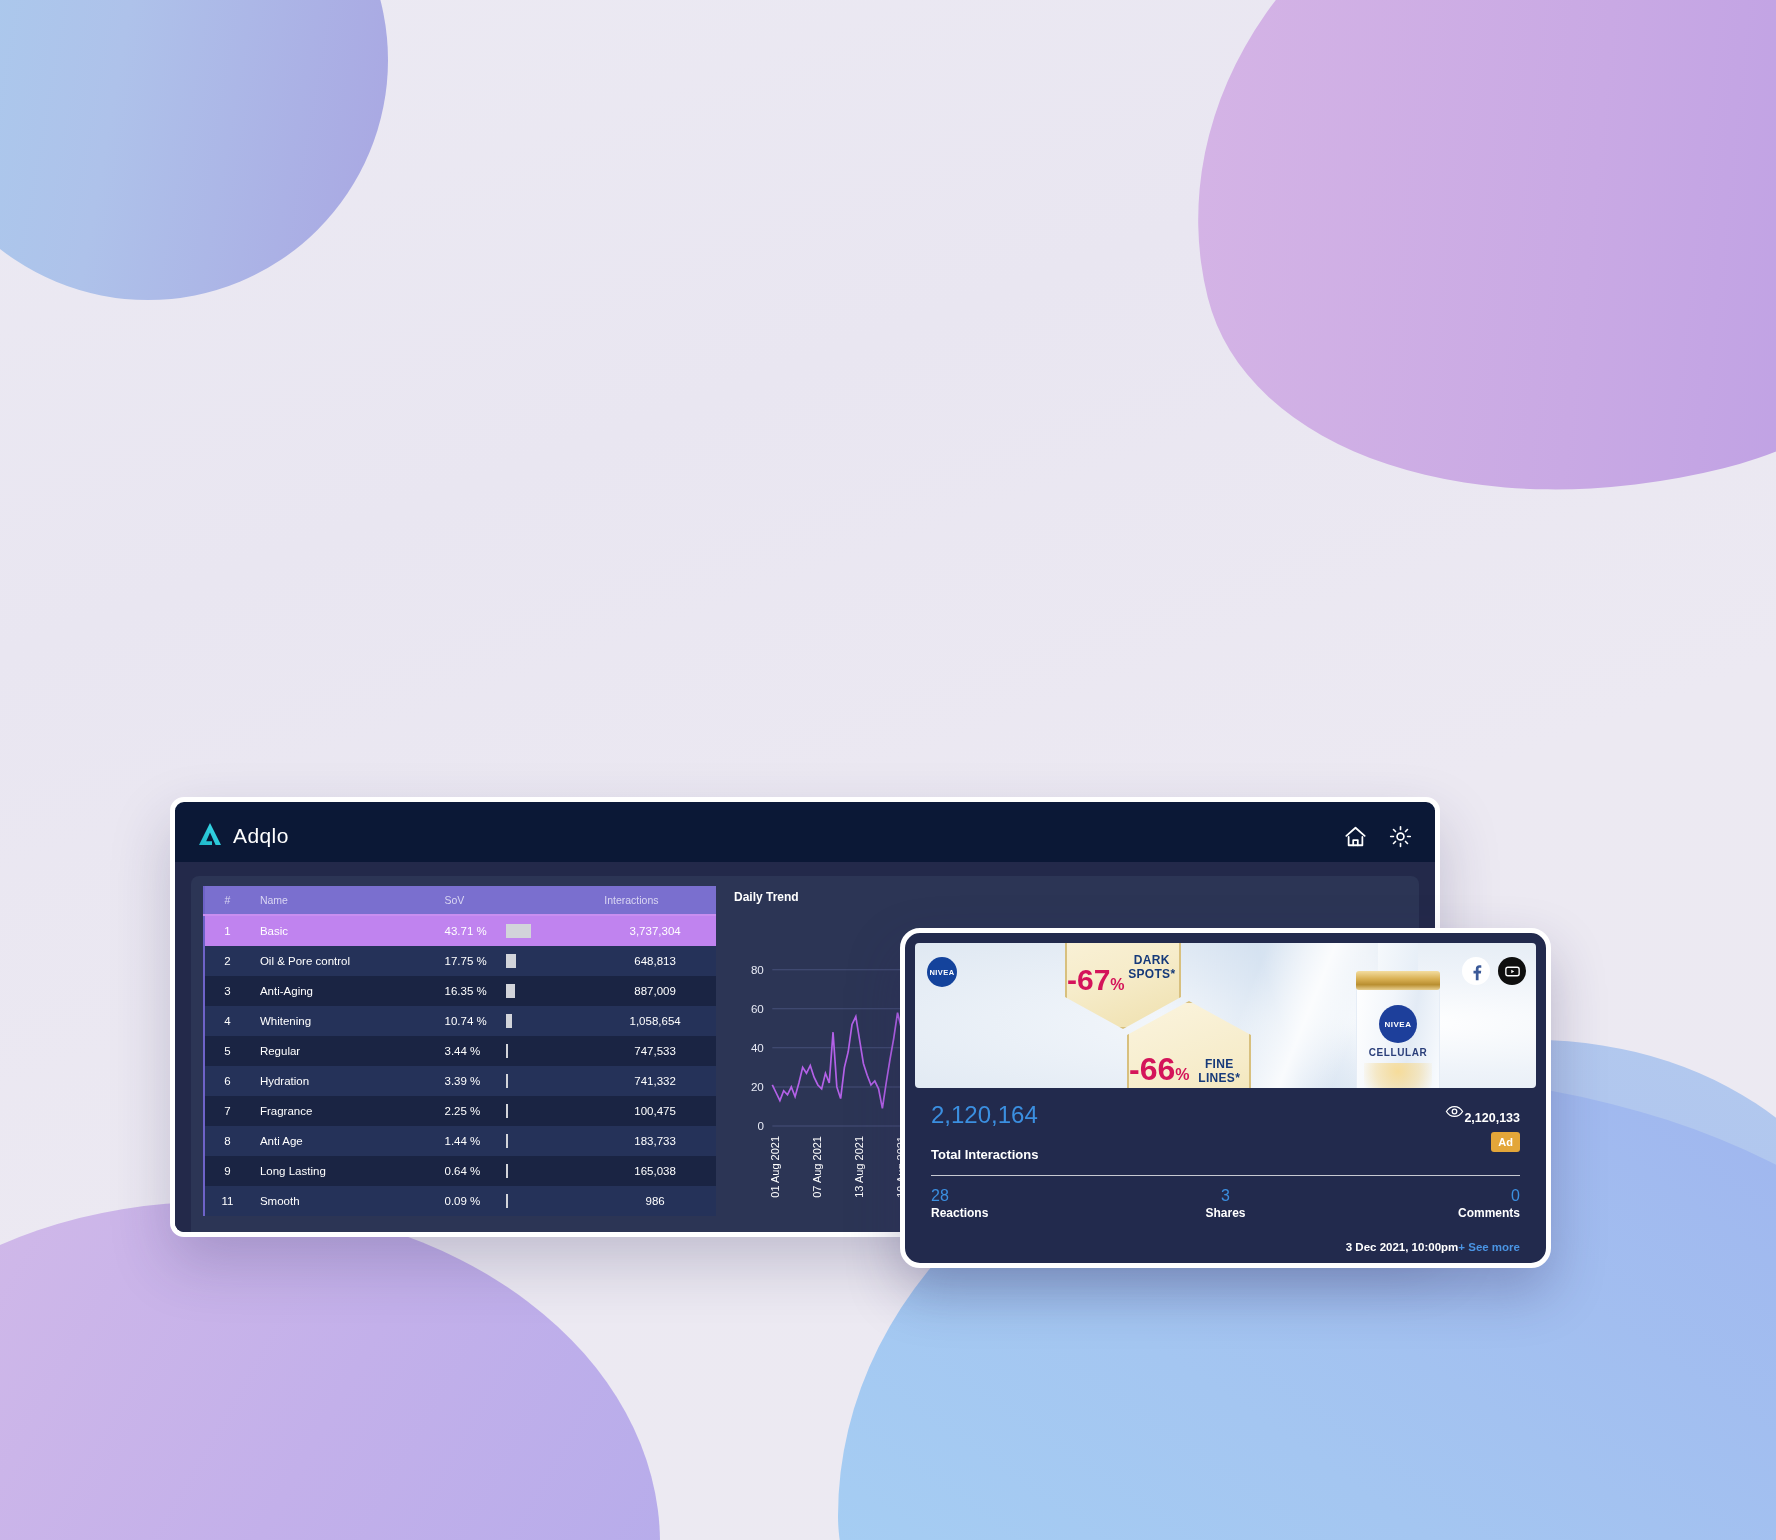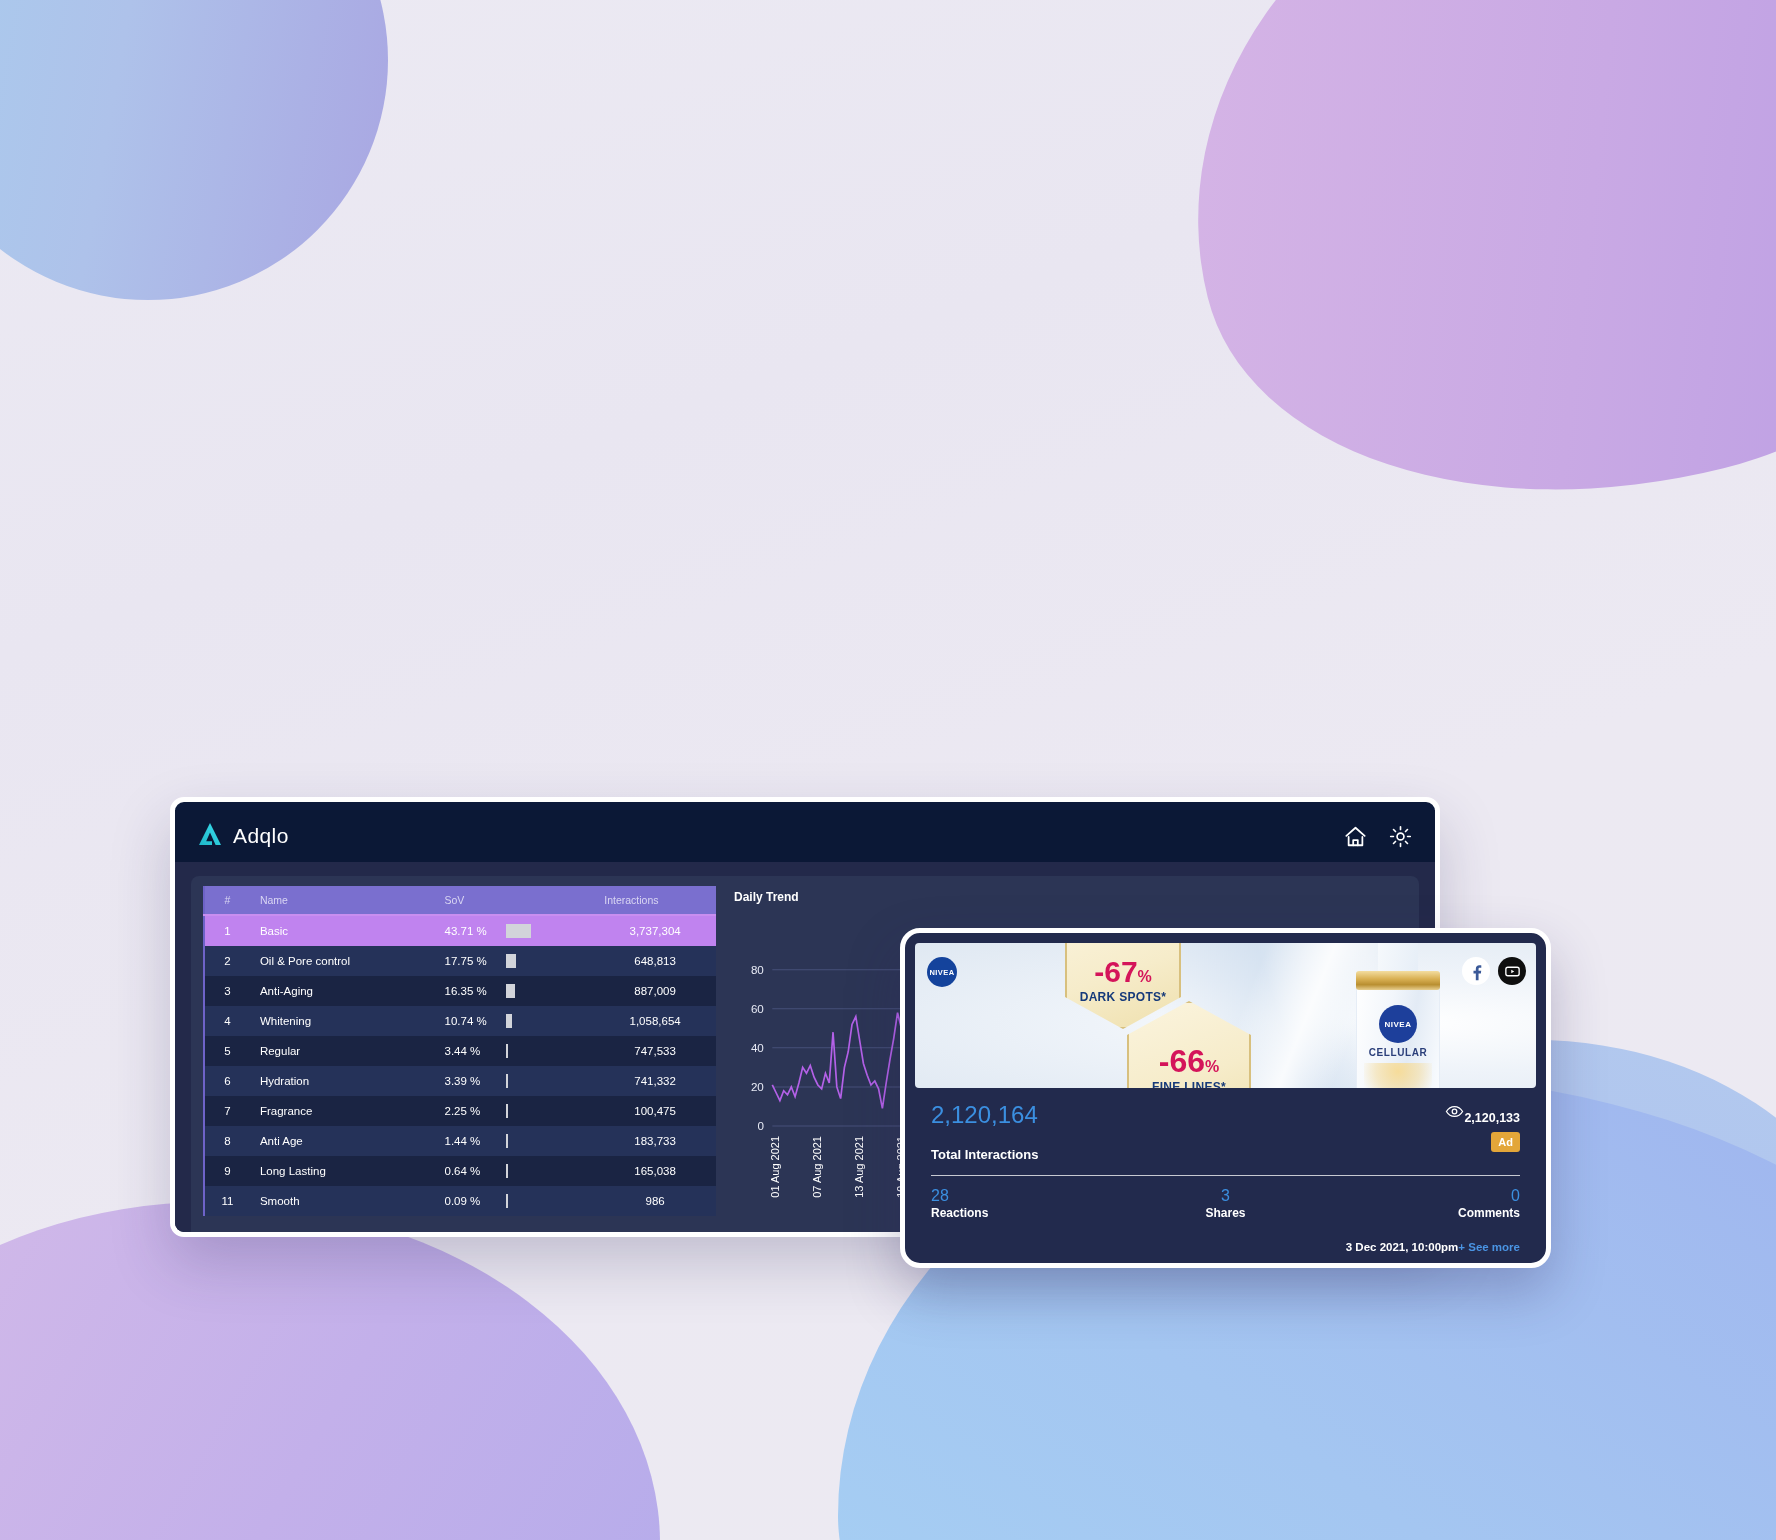--- a/index.html
+++ b/index.html
@@ -170,21 +170,21 @@
     width: 30px; height: 30px; border-radius: 50%;
     background: #14439c;
     display: flex; align-items: center; justify-content: center;
     color: #fff; font-size: 7.5px; font-weight: bold; letter-spacing: .4px;
   }
   .hex {
     position: absolute;
     background: linear-gradient(160deg,#fbf4de 0%,#f6ecca 55%,#efe0ae 100%);
     border: 2px solid #d8c07e;
     clip-path: polygon(50% 0%, 100% 25%, 100% 75%, 50% 100%, 0% 75%, 0% 25%);
-    display: flex; flex-direction: column;
+    display: flex; 
     align-items: center; justify-content: center;
     text-align: center;
   }
   #hex-dark  { left: 150px; top: -42px;  width: 116px; height: 128px; }
   #hex-fine  { left: 212px; top: 58px;   width: 124px; height: 136px; }
   .hex-pct { color: #d4145a; font-weight: bold; line-height: 1; }
   #hex-dark .hex-pct  { font-size: 30px; margin-top: 30px; }
   #hex-fine .hex-pct  { font-size: 32px; }
   .hex-pct .unit { font-size: 16px; }
   .hex-label {

